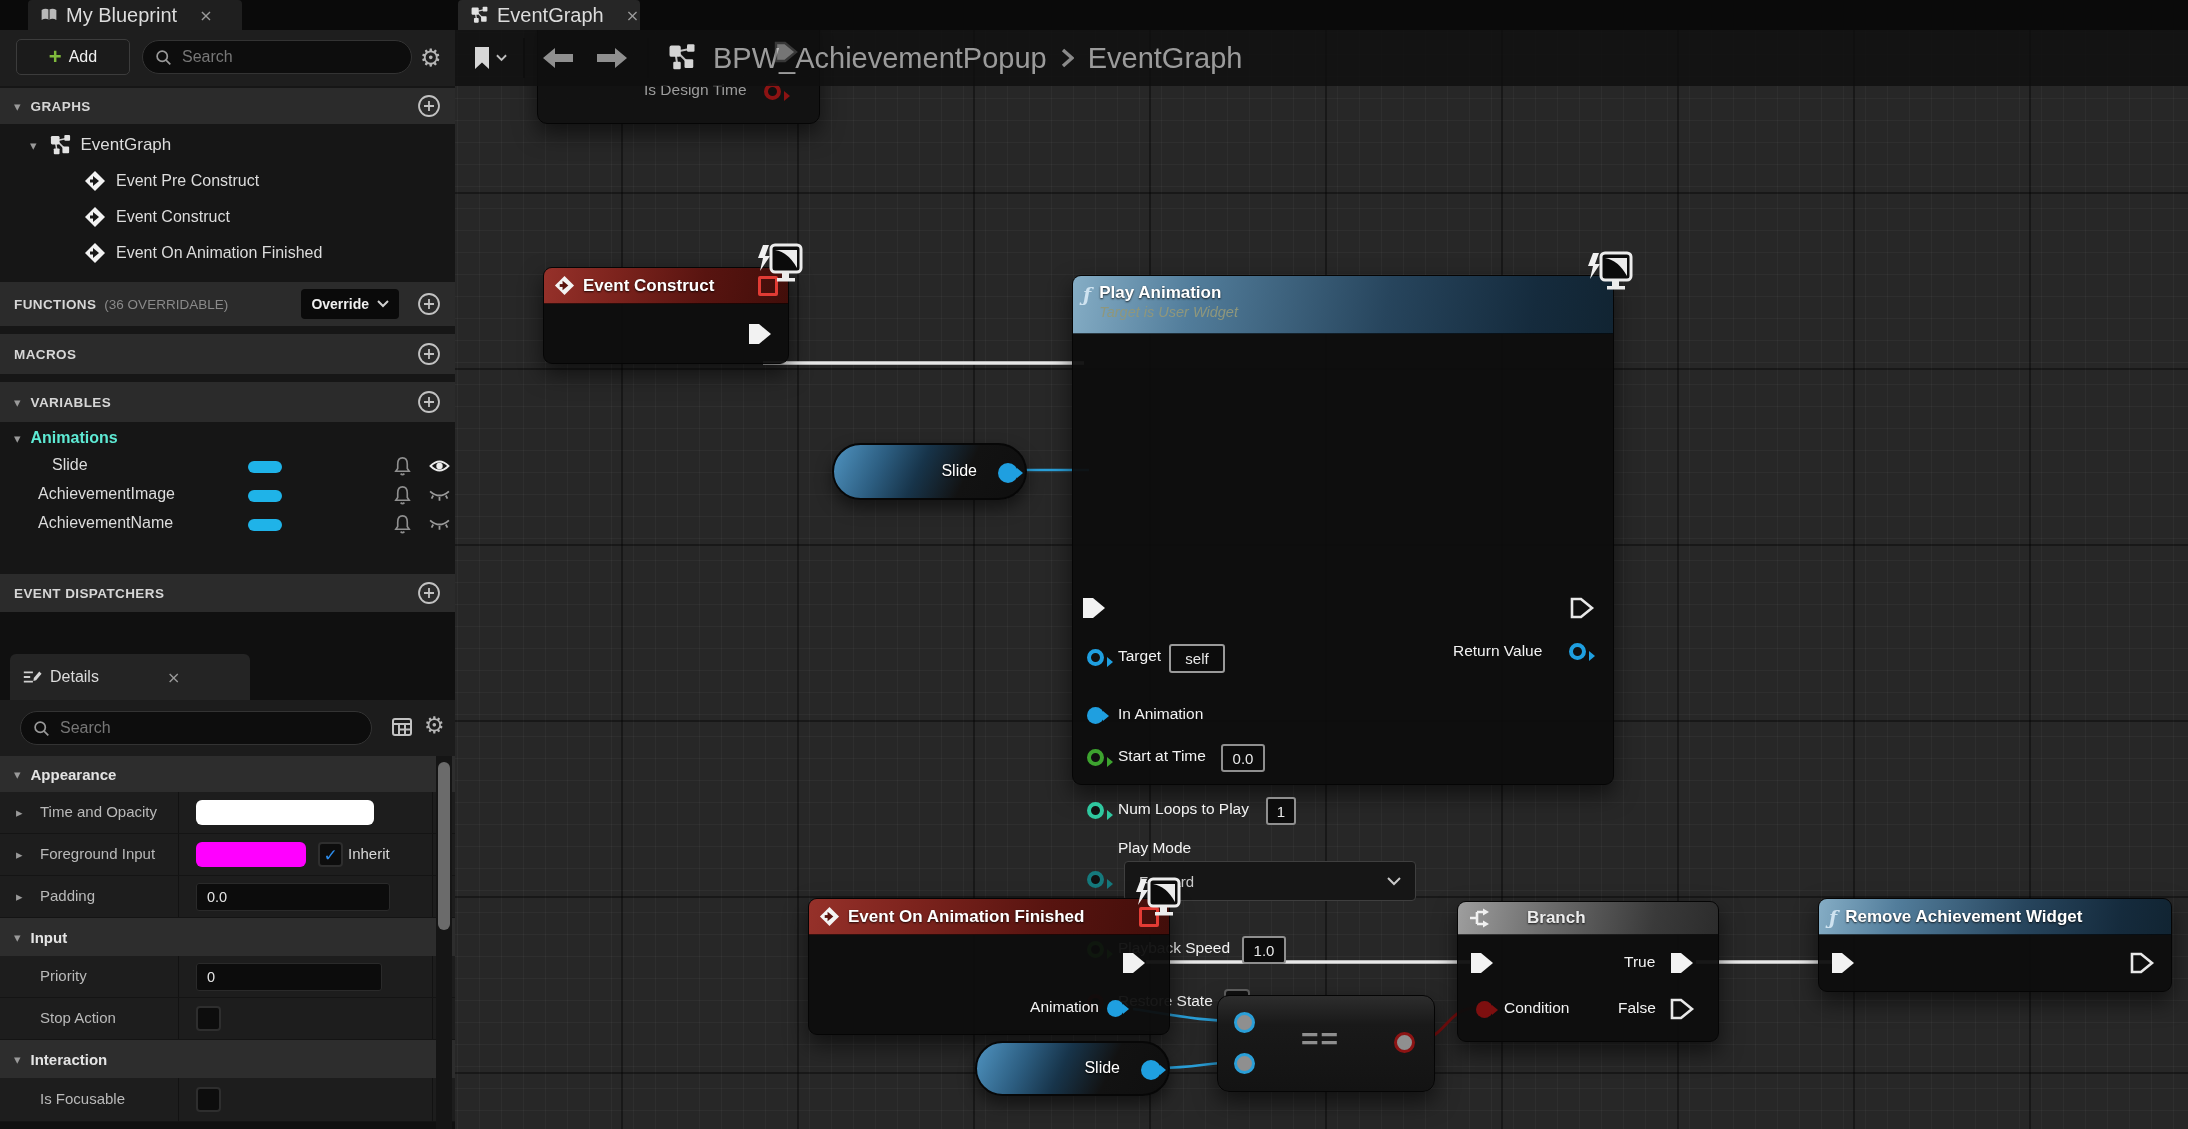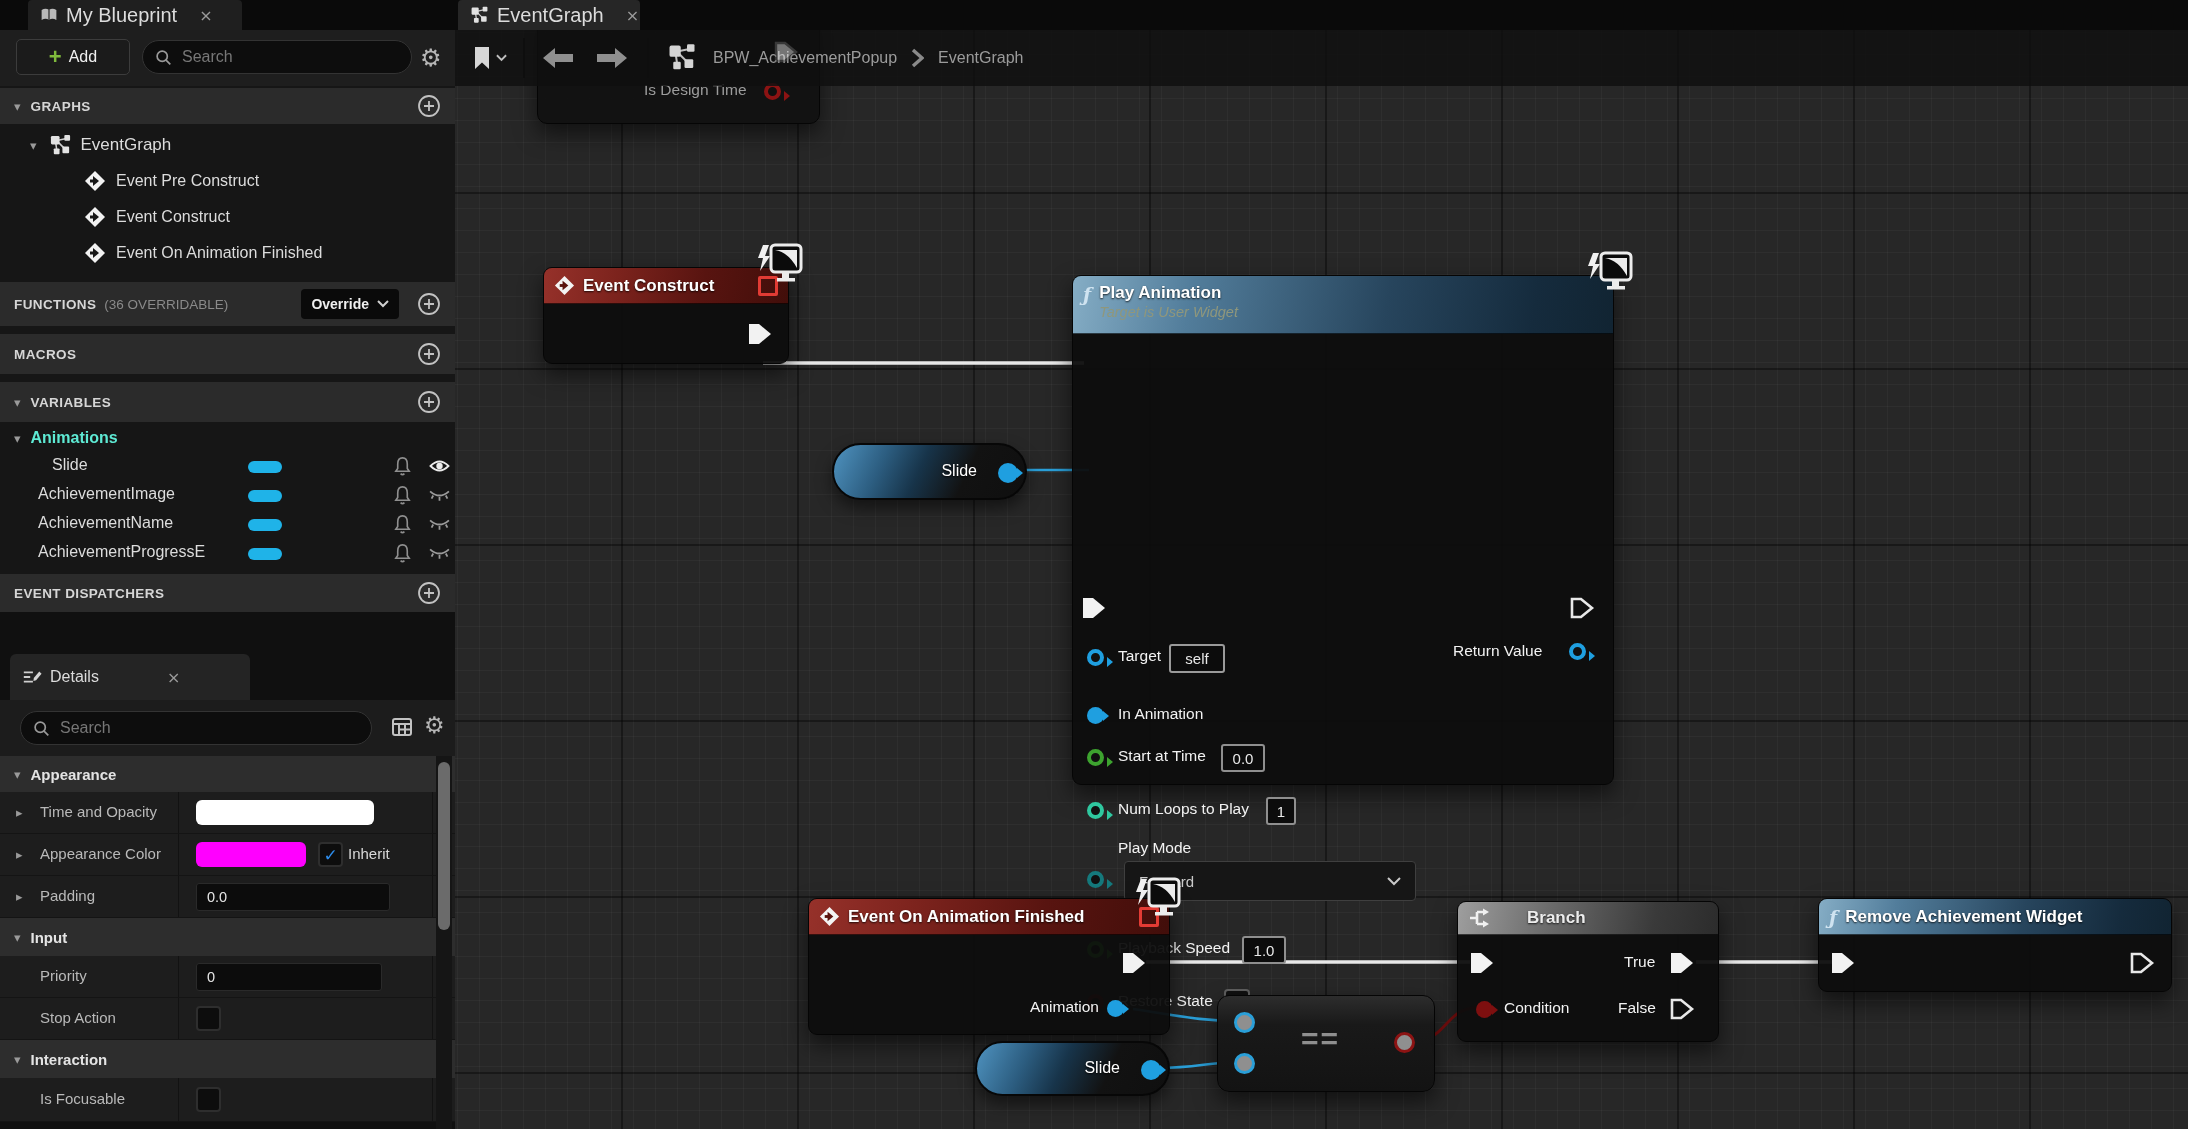--- a/index.html
+++ b/index.html
@@ -30,21 +30,21 @@
   
   .canvas{position:absolute;background-color:#272727;
     background-image:
       linear-gradient(to right, rgba(0,0,0,.38) 2px, transparent 2px),
       linear-gradient(to bottom, rgba(0,0,0,.38) 2px, transparent 2px),
       linear-gradient(to right, rgba(255,255,255,.03) 1px, transparent 1px),
       linear-gradient(to bottom, rgba(255,255,255,.03) 1px, transparent 1px);
     background-size:176px 176px,176px 176px,22px 22px,22px 22px;
     background-position:-10px -14px,-10px -14px,2px 2px,2px 2px;}
   .gtoolbar{position:absolute;background:rgba(16,16,16,.84);display:flex;align-items:center;z-index:6;}
-  .bcrumb{font-size:16px;color:#9b9b9b;}
+  .bcrumb{font-size:29px;color:#9b9b9b;}
   .node{position:absolute;background:rgba(13,13,13,.95);border:1px solid #050505;border-radius:9px;box-shadow:0 10px 22px rgba(0,0,0,.55);z-index:2;}
   .nhead{position:absolute;left:0;right:0;top:0;border-radius:8px 8px 0 0;display:flex;align-items:center;padding:0 10px;box-sizing:border-box;gap:8px;border-bottom:1px solid rgba(0,0,0,.65);}
   .nhead .ntitle{font-size:17px;font-weight:bold;color:#fff;text-shadow:0 1px 2px rgba(0,0,0,.8);white-space:nowrap;}
   .hdr-event{background:linear-gradient(100deg,#96312a 0%,#7c231d 30%,#581410 65%,#420e0a 100%);}
   .hdr-func{background:linear-gradient(100deg,#85adc5 0%,#527d9b 22%,#27455d 58%,#152b3d 85%,#112432 100%);}
   .hdr-branch{background:linear-gradient(100deg,#9e9e9e 0%,#6b6b6b 35%,#3a3a3a 75%,#2c2c2c 100%);}
   .fglyph{font-family:"DejaVu Serif",serif;font-style:italic;font-weight:bold;color:#cfe3f0;font-size:19px;}
   .subtitle{font-style:italic;color:#8f977c;font-size:14.5px;}
   .execp{position:absolute;width:26px;height:24px;}
   .execp path{fill:#f2f2f2;}
@@ -241,36 +241,20 @@
             <path d="M9 19.5 Q11 21.5 13 19.5" fill="none" stroke="#8f8f8f" stroke-width="1.7"></path>
           </svg>
         </span>
       <span class="abs" style="left:428px;top:7px;">
           <svg width="23" height="16" viewBox="0 0 22 15">
             <path d="M2 3 Q11 11 20 3" fill="none" stroke="#9a9a9a" stroke-width="1.7"></path>
             <path d="M5 7 L3.4 10 M11 8.4 L11 12 M17 7 L18.6 10" stroke="#9a9a9a" stroke-width="1.7"></path>
           </svg>
         </span>
     </div>
-    <div class="abs" style="left:0;top:453px;width:455px;height:29px;">
-      <span class="row-label abs" style="left:38px;top:4px;">AchievementProgressE</span>
-      <span class="varpill abs" style="left:248px;top:9px;"></span>
-      <span class="abs" style="left:392px;top:3px;">
-          <svg width="21" height="22" viewBox="0 0 22 23">
-            <path d="M11 3 C7.5 3 6 6 6 9.5 V14 L4 17 H18 L16 14 V9.5 C16 6 14.5 3 11 3 Z" fill="none" stroke="#8f8f8f" stroke-width="1.7"></path>
-            <path d="M9 19.5 Q11 21.5 13 19.5" fill="none" stroke="#8f8f8f" stroke-width="1.7"></path>
-          </svg>
-        </span>
-      <span class="abs" style="left:428px;top:7px;">
-          <svg width="23" height="16" viewBox="0 0 22 15">
-            <path d="M2 3 Q11 11 20 3" fill="none" stroke="#9a9a9a" stroke-width="1.7"></path>
-            <path d="M5 7 L3.4 10 M11 8.4 L11 12 M17 7 L18.6 10" stroke="#9a9a9a" stroke-width="1.7"></path>
-          </svg>
-        </span>
-    </div>
 
     <div class="secthdr" style="top:488px;height:38px;gap:10px;">
       <span class="htxt">EVENT DISPATCHERS</span>
       <span class="pluscirc">
         <svg width="24" height="24" viewBox="0 0 24 24">
             <circle cx="12" cy="12" r="10" fill="none" stroke="#c2c2c2" stroke-width="1.8"></circle>
             <path d="M12 7 V17 M7 12 H17" stroke="#c2c2c2" stroke-width="1.8"></path>
           </svg>
       </span>
     </div>
@@ -314,21 +298,21 @@
 
     <div class="drow" style="top:138px;height:42px;">
       <span class="tri abs" style="left:16px;top:13px;">▸</span>
       <span class="dlabel" style="left:40px;top:11px;">Time and Opacity</span>
       <div class="abs" style="left:196px;top:8px;width:178px;height:25px;background:#ffffff;border-radius:6px;"></div>
       <div class="vline" style="left:178px;"></div>
         <div class="vline" style="left:432px;"></div>
     </div>
     <div class="drow" style="top:180px;height:42px;">
       <span class="tri abs" style="left:16px;top:13px;">▸</span>
-      <span class="dlabel" style="left:40px;top:11px;">Appearance Color</span>
+      <span class="dlabel" style="left:40px;top:11px;">Foreground Input</span>
       <div class="abs" style="left:196px;top:8px;width:110px;height:25px;background:#ff00ff;border-radius:6px;"></div>
       <div class="chk" style="left:318px;top:8px;">
           <span style="color:#2d8ceb;font-weight:bold;font-size:17px;font-family:'DejaVu Sans',sans-serif;">✓</span>
         </div>
       <span class="dlabel" style="left:348px;top:11px;color:#d8d8d8;">Inherit</span>
       <div class="vline" style="left:178px;"></div>
         <div class="vline" style="left:432px;"></div>
     </div>
     <div class="drow" style="top:222px;height:42px;">
       <span class="tri abs" style="left:16px;top:13px;">▸</span>

